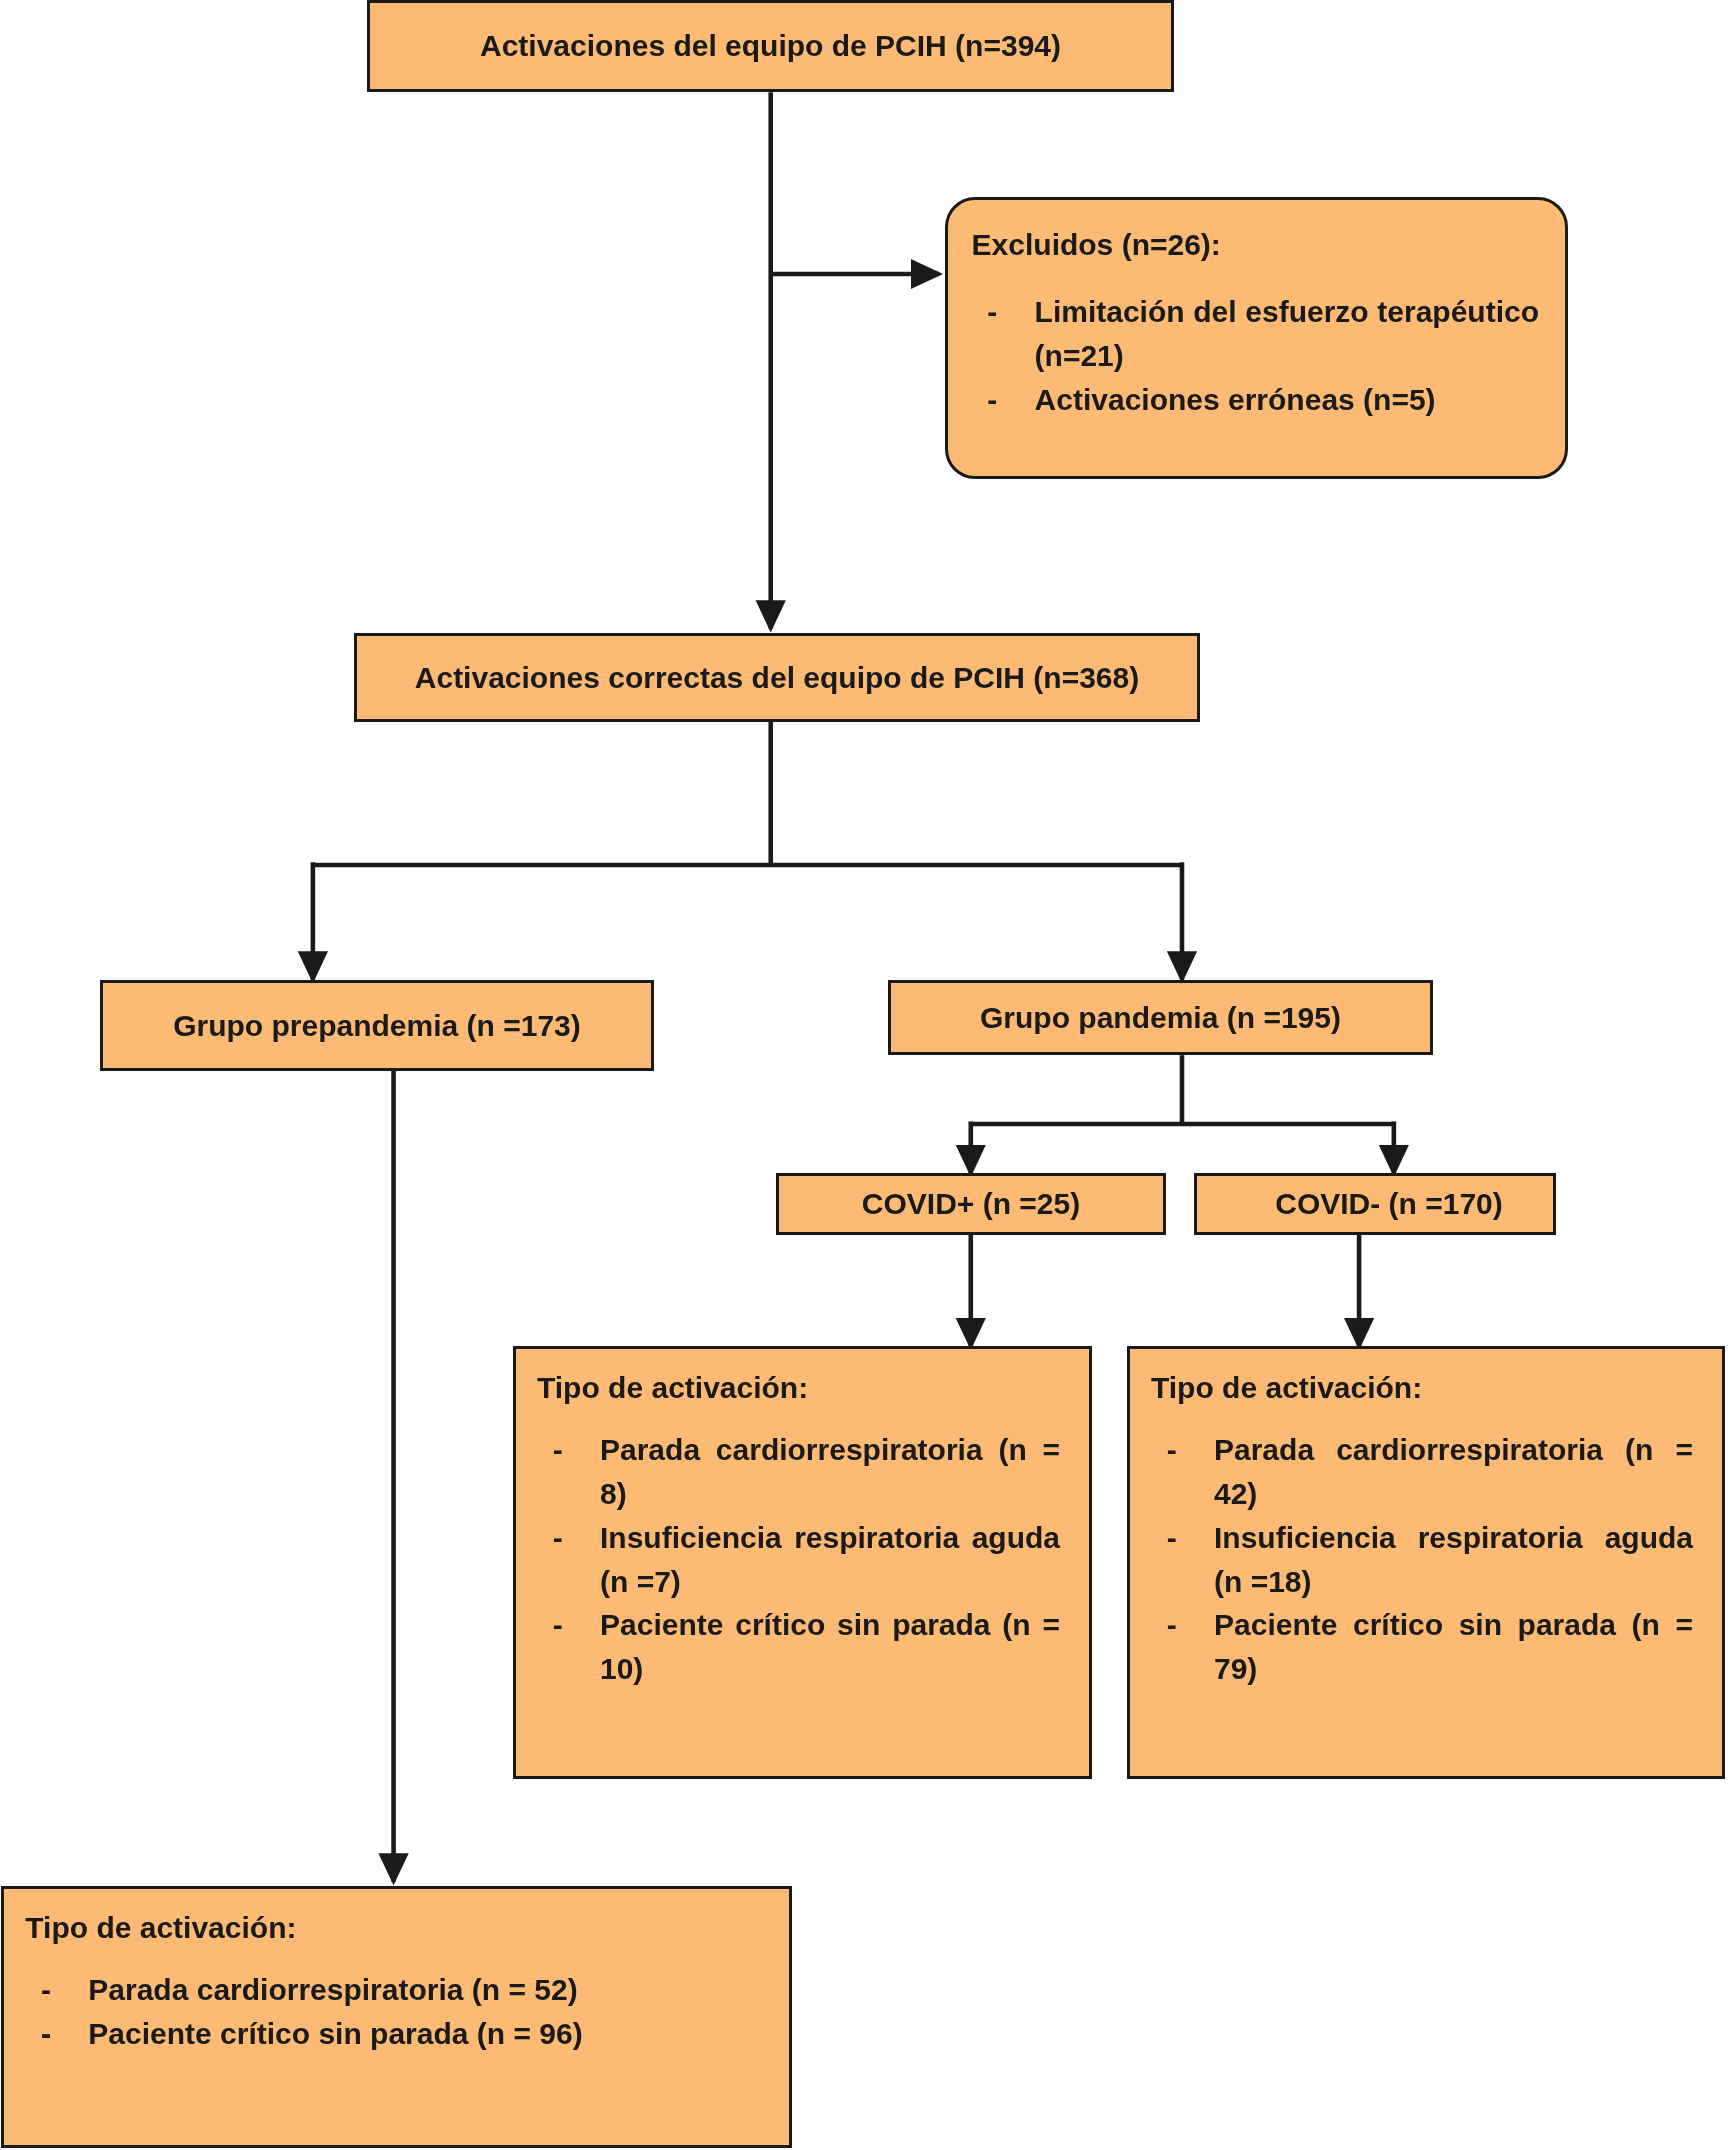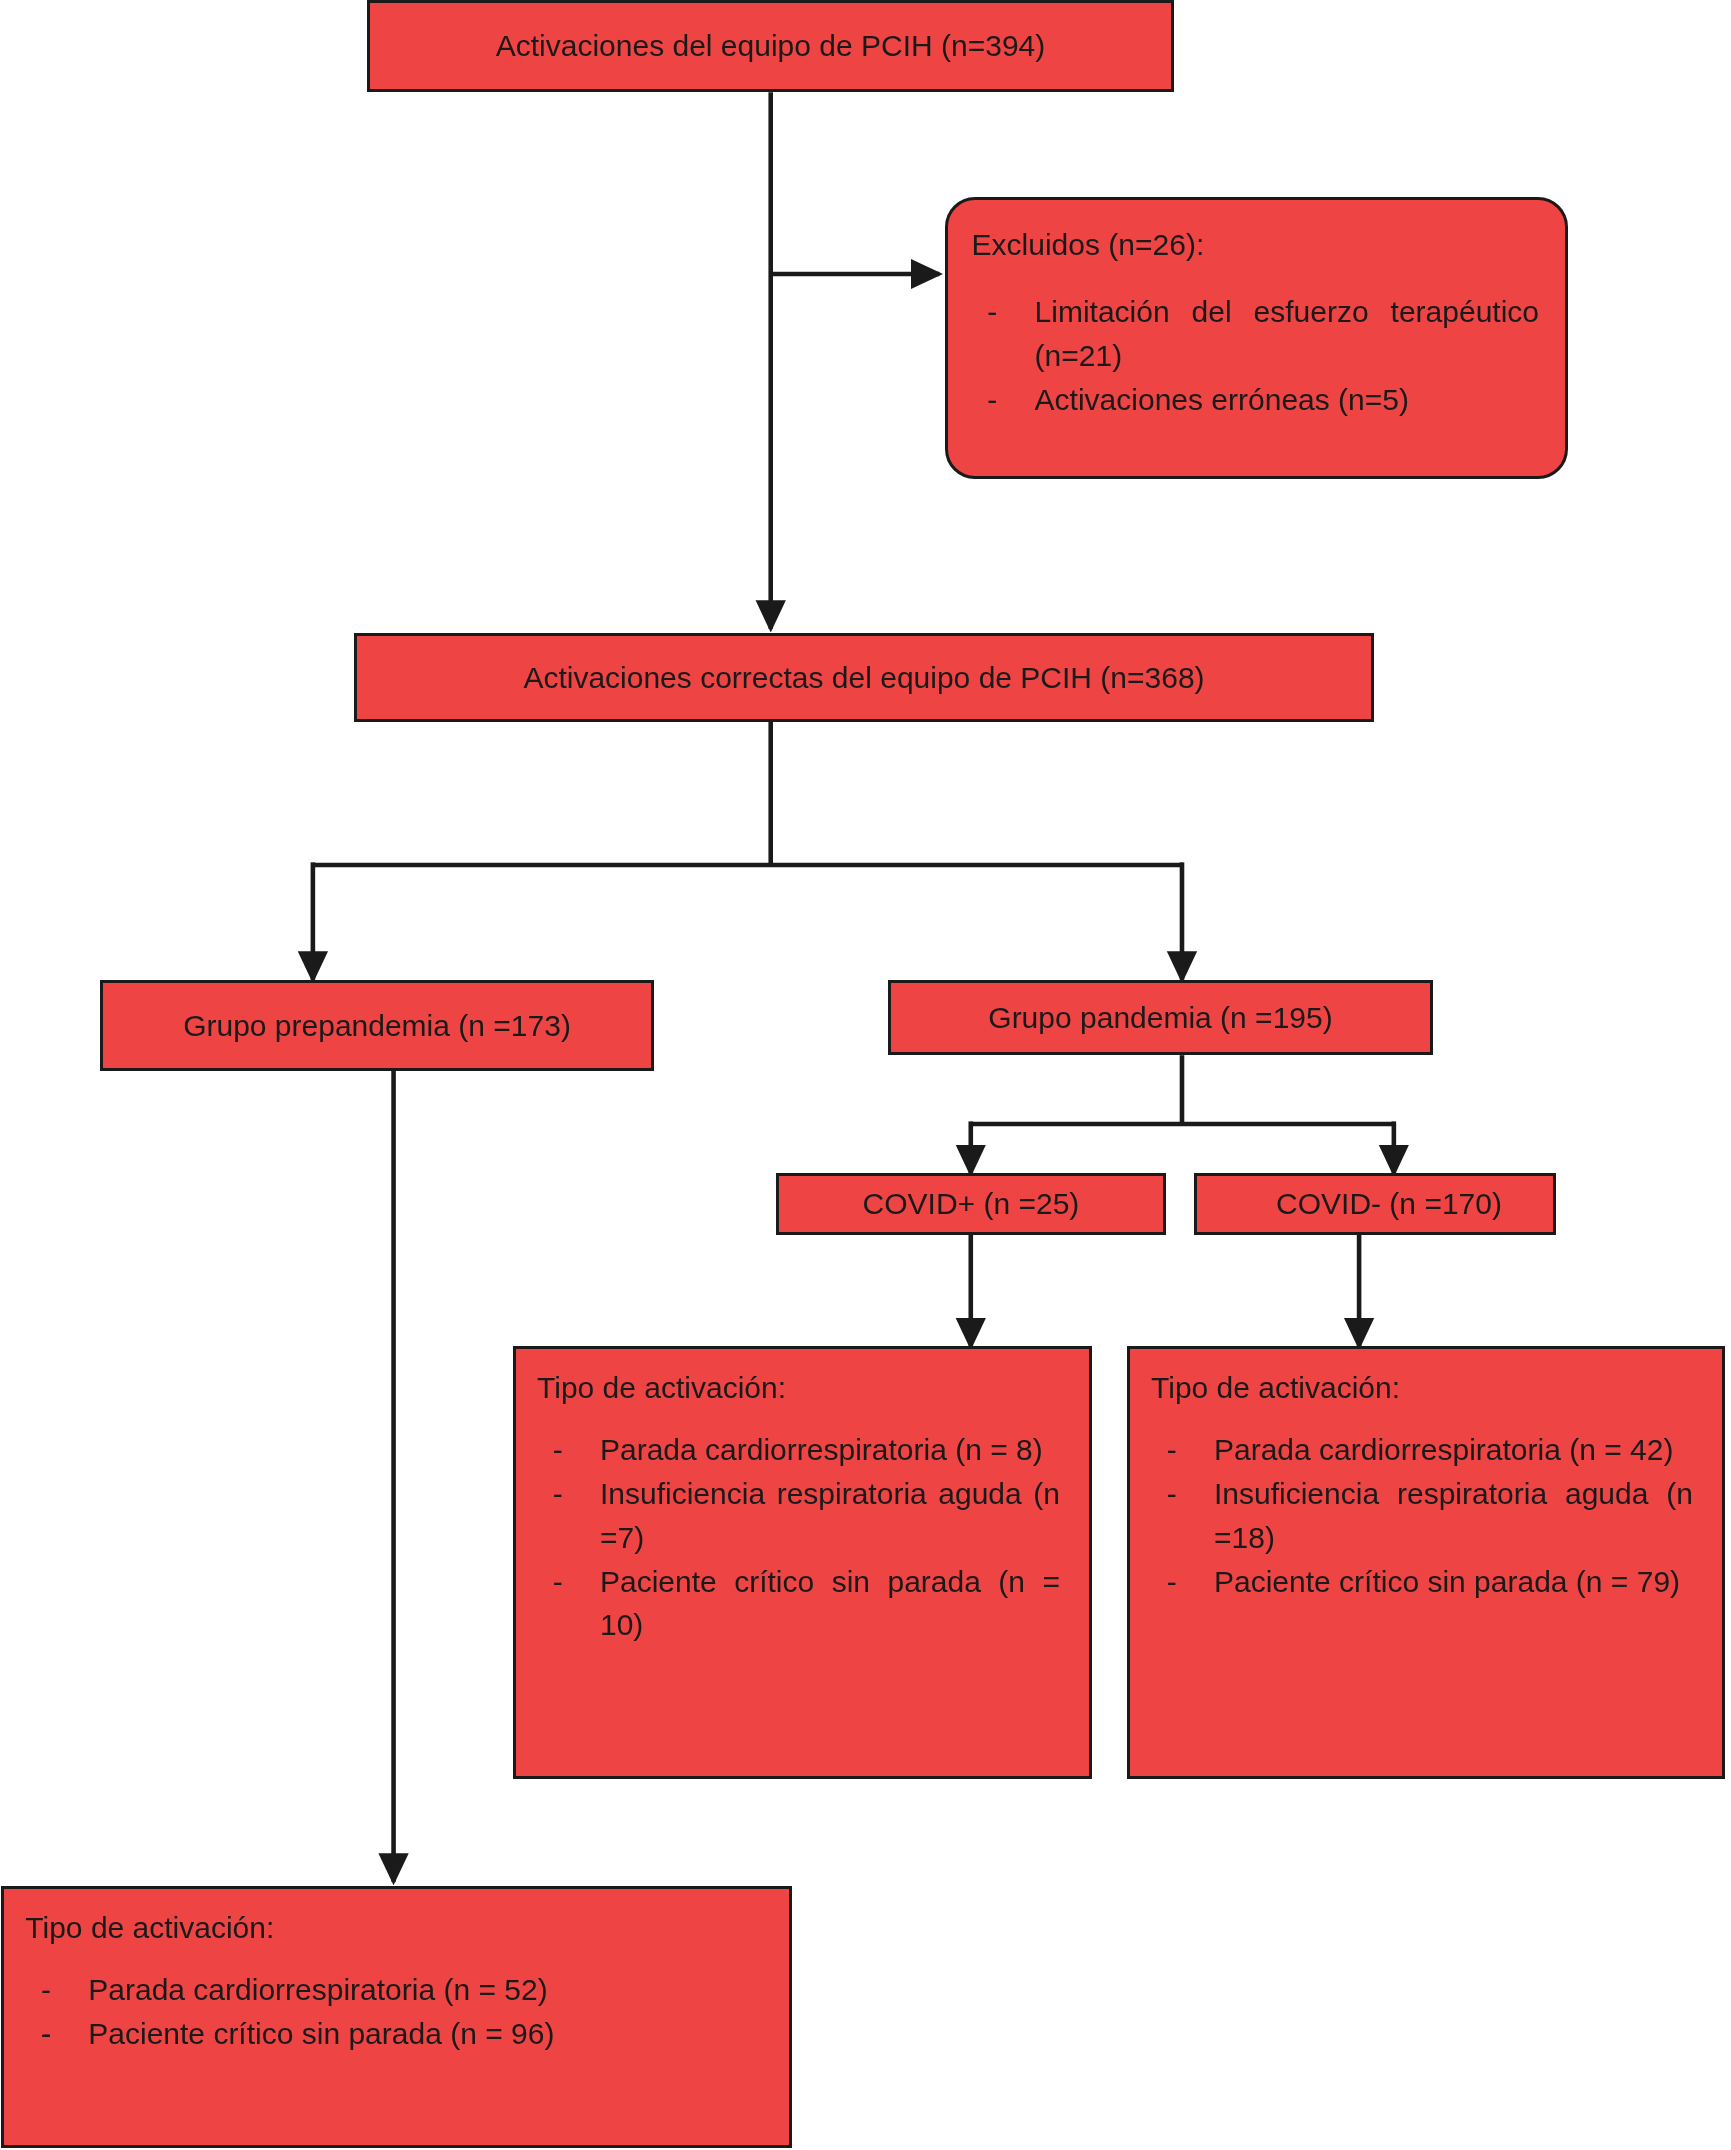--- a/index.html
+++ b/index.html
@@ -21,21 +21,22 @@
     left: 0;
     top: 0;
     width: 1731px;
     height: 2151px;
     pointer-events: none;
   }
   .node {
     position: absolute;
     box-sizing: border-box;
     border: 3.3px solid #1a1a1a;
-    background: #ef4444;
+    background: #fdba74;
+    font-weight: bold;
   }
   .node-center {
     display: flex;
     align-items: center;
     justify-content: center;
     text-align: center;
   }
   .node-title {
     font-size: 30px;
     line-height: 1.12;
@@ -121,21 +122,21 @@
         <span class="dash">-</span>
         <span>Limitación del esfuerzo terapéutico (n=21)</span>
       </li>
       <li class="bullet-item">
         <span class="dash">-</span>
         <span>Activaciones erróneas (n=5)</span>
       </li>
     </ul>
   </div>
 
-  <div class="node node-center" style="left:354px; top:633px; width:1020px; height:89px;">
+  <div class="node node-center" style="left:354px; top:633px; width:846px; height:89px;">
     <span class="node-title">Activaciones correctas del equipo de PCIH (n=368)</span>
   </div>
 
   <div class="node node-center" style="left:100px; top:980px; width:554px; height:91px;">
     <span class="node-title">Grupo prepandemia (n =173)</span>
   </div>
 
   <div class="node node-center" style="left:888px; top:980px; width:545px; height:75px;">
     <span class="node-title">Grupo pandemia (n =195)</span>
   </div>

